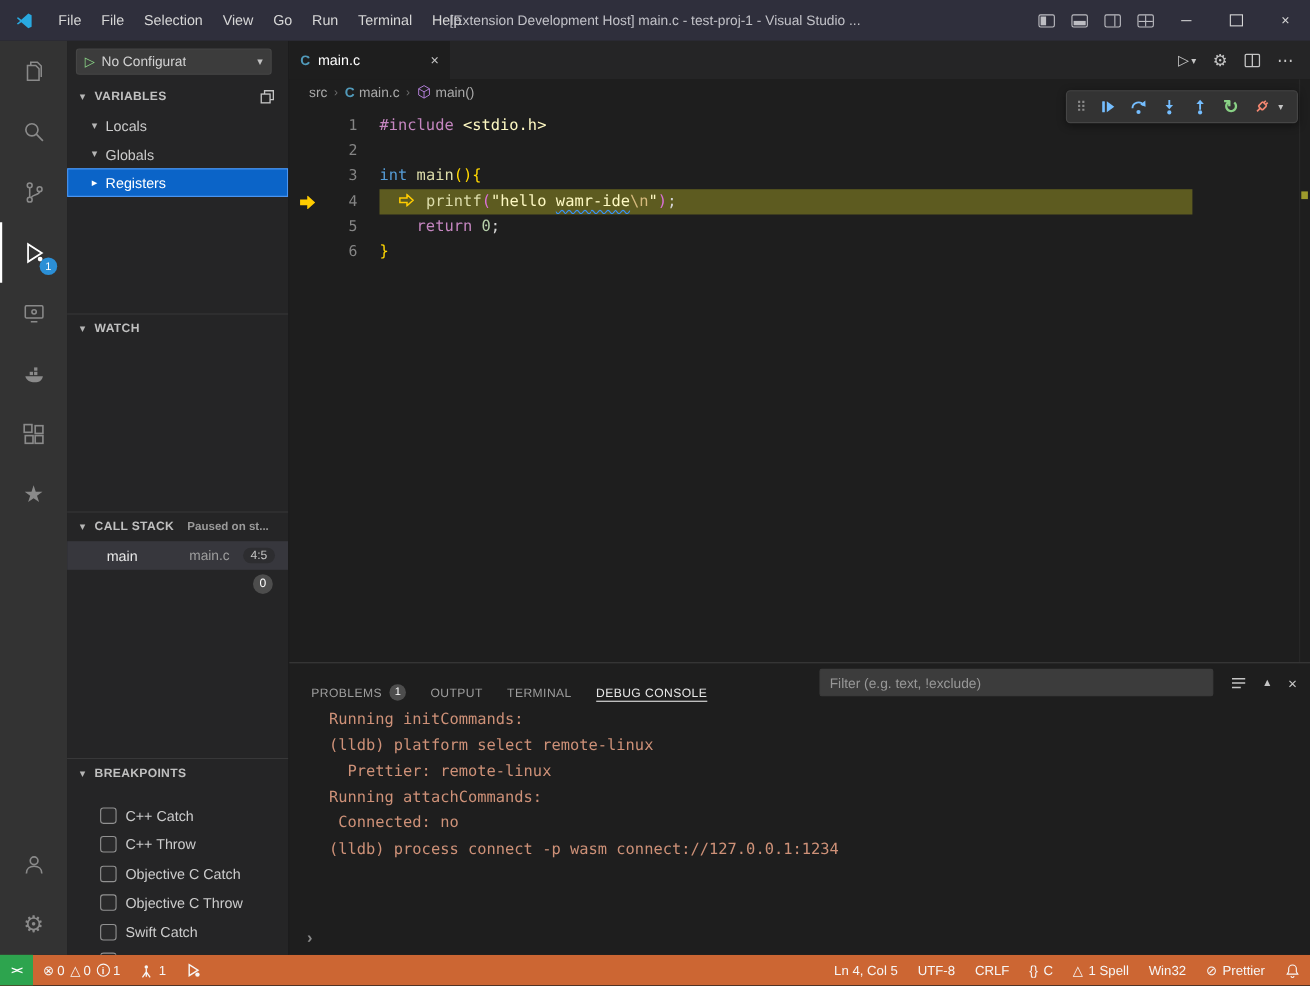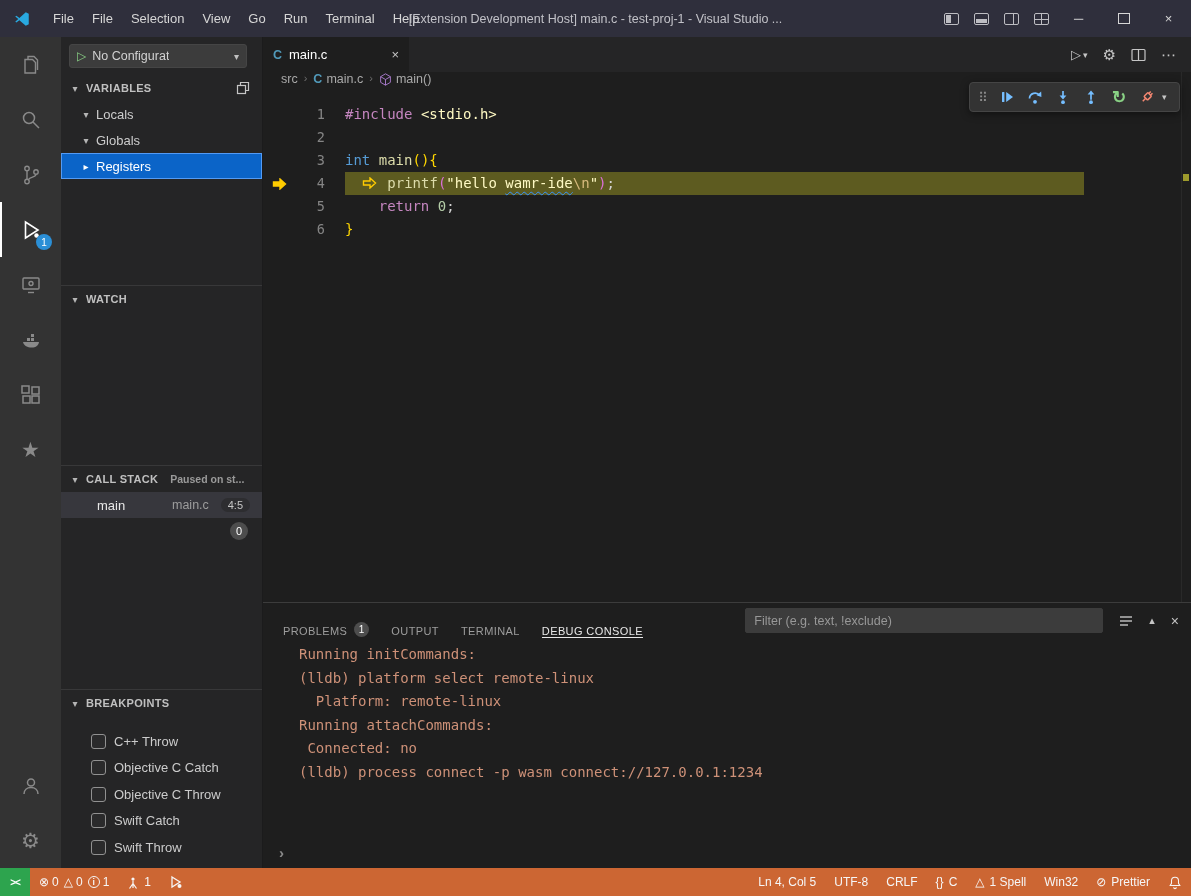--- a/index.html
+++ b/index.html
@@ -76,21 +76,21 @@
   .file-icon-c { color:#519aba; font-weight:bold; font-size:12.5px; }
   .tab-label { color:#ffffff; font-size:13px; }
   .tab-close { margin-left:auto; color:#c5c5c5; font-size:13px; }
   .editor-actions { margin-left:auto; display:flex; align-items:center; gap:15px; padding-right:14px; color:#c5c5c5; }
   .ea-run { display:flex; align-items:center; gap:2px; font-size:13px; }
   .ea-chev { font-size:9px; }
   .ea-gear { font-size:15px; }
   .ea-ellipsis { font-size:15px; letter-spacing:1px; }
 
   .editor-region { position:relative; flex:1; background:#1e1e1e; overflow:hidden; }
-  .breadcrumbs { height:23px; display:flex; align-items:flex-start; gap:6px; padding-left:18px; font-size:12.5px; color:#a9a9a9; }
+  .breadcrumbs { height:23px; display:flex; align-items:center; gap:6px; padding-left:18px; font-size:12.5px; color:#a9a9a9; }
   .bc-sep { color:#6e6e6e; font-size:11px; }
   .bc-item { display:flex; align-items:center; gap:4px; }
   .code { padding-top:8px; font-family:"DejaVu Sans Mono","Liberation Mono",monospace; font-size:14px; }
   .code-line { display:flex; height:23px; line-height:23px; }
   .glyph { width:32px; flex:none; display:flex; align-items:center; justify-content:center; }
   .lnum { width:30px; flex:none; text-align:right; color:#858585; font-size:13.5px; }
   .lcontent { margin-left:20px; white-space:pre; color:#d4d4d4; }
   .code-line.current .lcontent { background:var(--current-line-bg); width:739px; }
   .ibp { display:inline-block; vertical-align:middle; margin:0 2px 2px 0; }
   .tk-kw{color:#c586c0} .tk-type{color:#569cd6} .tk-fn{color:#dcdcaa} .tk-str{color:#fef9c3}
@@ -305,20 +305,24 @@
     </div>
 
     <div class="side-sec sec-breakpoints">
       <div class="sec-header">
         <span class="twisty">▾</span>
         <span class="sec-title">BREAKPOINTS</span>
       </div>
       <div class="bp-list">
           <div class="bp-row">
             <span class="checkbox"></span>
+            <span class="bp-label">C++ Catch</span>
+          </div>
+          <div class="bp-row">
+            <span class="checkbox"></span>
             <span class="bp-label">C++ Throw</span>
           </div>
           <div class="bp-row">
             <span class="checkbox"></span>
             <span class="bp-label">Objective C Catch</span>
           </div>
           <div class="bp-row">
             <span class="checkbox"></span>
             <span class="bp-label">Objective C Throw</span>
           </div>
@@ -485,21 +489,21 @@
               <svg width="14" height="12" viewBox="0 0 14 12" stroke="#c5c5c5" stroke-width="1.4">
                 <line x1="1" y1="2" x2="13" y2="2"></line>
                 <line x1="1" y1="6" x2="13" y2="6"></line>
                 <line x1="1" y1="10" x2="9" y2="10"></line>
               </svg>
             </span>
           <span class="pi-chev">▴</span>
           <span class="pi-close">×</span>
         </div>
       </div>
-      <div class="console"><div class="console-line">Running initCommands:</div><div class="console-line">(lldb) platform select remote-linux</div><div class="console-line">  Platform: remote-linux</div><div class="console-line">Running attachCommands:</div><div class="console-line"> Connected: no</div><div class="console-line">(lldb) process connect -p wasm connect://127.0.0.1:1234</div></div>
+      <div class="console"><div class="console-line">Running initCommands:</div><div class="console-line">(lldb) platform select remote-linux</div><div class="console-line">  Prettier: remote-linux</div><div class="console-line">Running attachCommands:</div><div class="console-line"> Connected: no</div><div class="console-line">(lldb) process connect -p wasm connect://127.0.0.1:1234</div></div>
       <div class="console-prompt">›</div>
     </div>
   </div>
 </div>
 
 <div class="statusbar">
   <div class="sb-remote">&gt;&lt;</div>
   <div class="sb-item">
     <span class="sb-pair">
         <span class="sb-ico">⊗</span>

